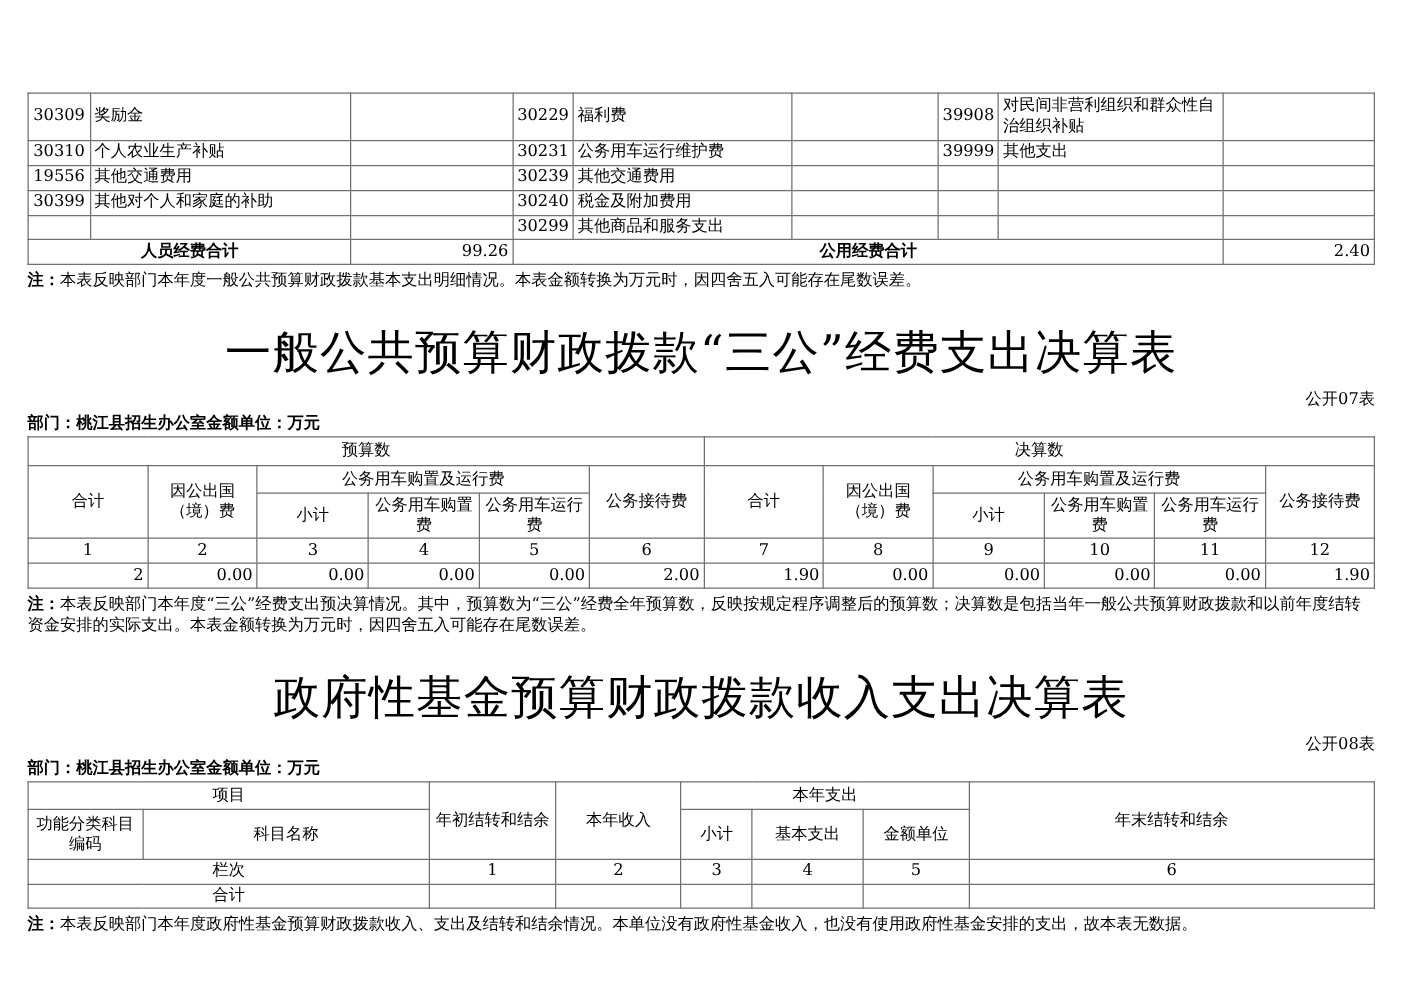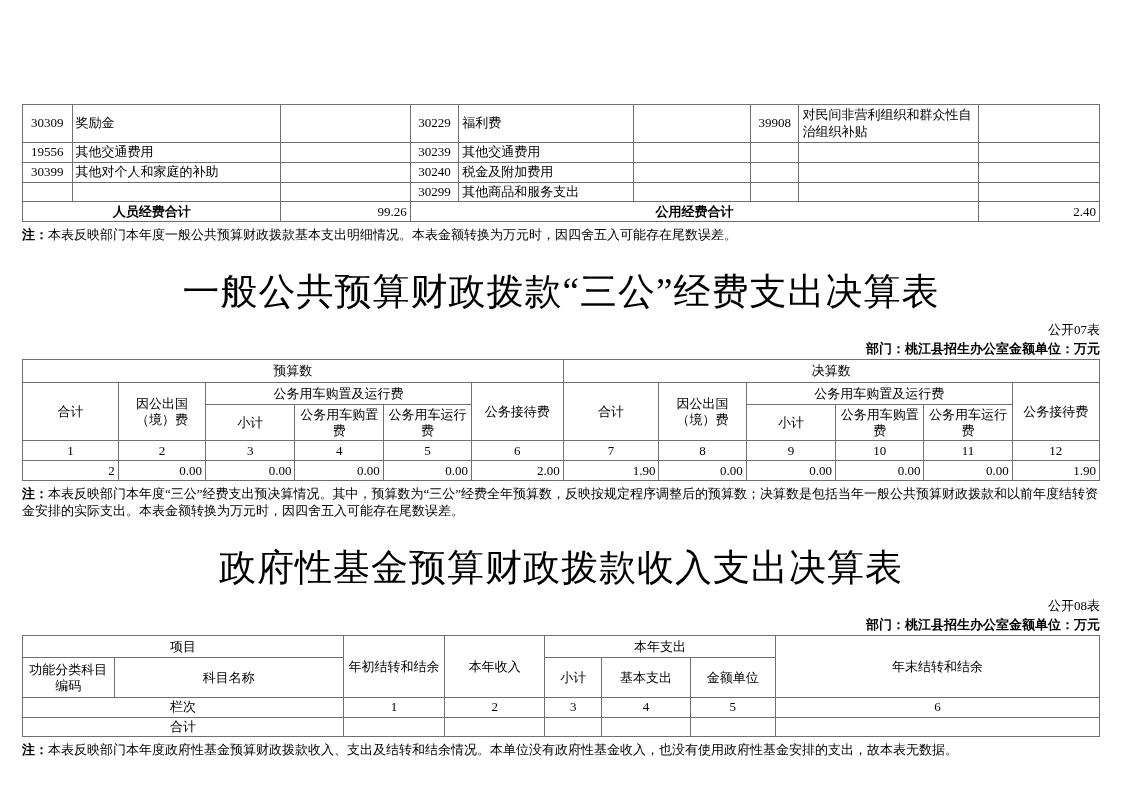--- a/index.html
+++ b/index.html
@@ -3,21 +3,21 @@
 <meta charset="utf-8">
 <style>
   * { box-sizing: border-box; }
   html, body { margin: 0; padding: 0; }
   body {
     width: 1122px; height: 793px;
     background: #ffffff;
     color: #000000;
     font-family: "DejaVu Serif", "Liberation Serif", serif;
   }
-  .page { padding: 104px 22px 0 22px; font-family: Liberation Serif, serif; }
+  .page { padding: 74px 22px 0 22px; }
 
   table { width: 100%; border-collapse: collapse; table-layout: fixed; }
   td {
     border: 1px solid #6f6f6f;
     font-size: 13px;
     line-height: 1.25;
     padding: 1px 3px;
     vertical-align: middle;
     overflow: hidden;
     word-break: break-all;
@@ -51,21 +51,21 @@
     white-space: nowrap;
   }
   .table-code-line {
     text-align: right;
     font-size: 13px;
     line-height: 17px;
     margin-top: 4px;
   }
   .meta-row {
     display: flex;
-    justify-content: flex-end;
+    justify-content: flex-start;
     font-size: 13px;
     line-height: 17px;
     font-weight: bold;
     margin: 2px 0 2px 0;
   }
 </style>
 </head>
 <body>
 
 <div class="page">
@@ -88,20 +88,31 @@
       <td class="l">奖励金</td>
       <td class="r"></td>
       <td class="c">30229</td>
       <td class="l">福利费</td>
       <td class="r"></td>
       <td class="c">39908</td>
       <td class="l">对民间非营利组织和群众性自治组织补贴</td>
       <td class="r"></td>
     </tr>
     <tr class="h20">
+      <td class="c">30310</td>
+      <td class="l">个人农业生产补贴</td>
+      <td class="r"></td>
+      <td class="c">30231</td>
+      <td class="l">公务用车运行维护费</td>
+      <td class="r"></td>
+      <td class="c">39999</td>
+      <td class="l">其他支出</td>
+      <td class="r"></td>
+    </tr>
+    <tr class="h20">
       <td class="c">19556</td>
       <td class="l">其他交通费用</td>
       <td class="r"></td>
       <td class="c">30239</td>
       <td class="l">其他交通费用</td>
       <td class="r"></td>
       <td class="c"></td>
       <td class="l"></td>
       <td class="r"></td>
     </tr>

